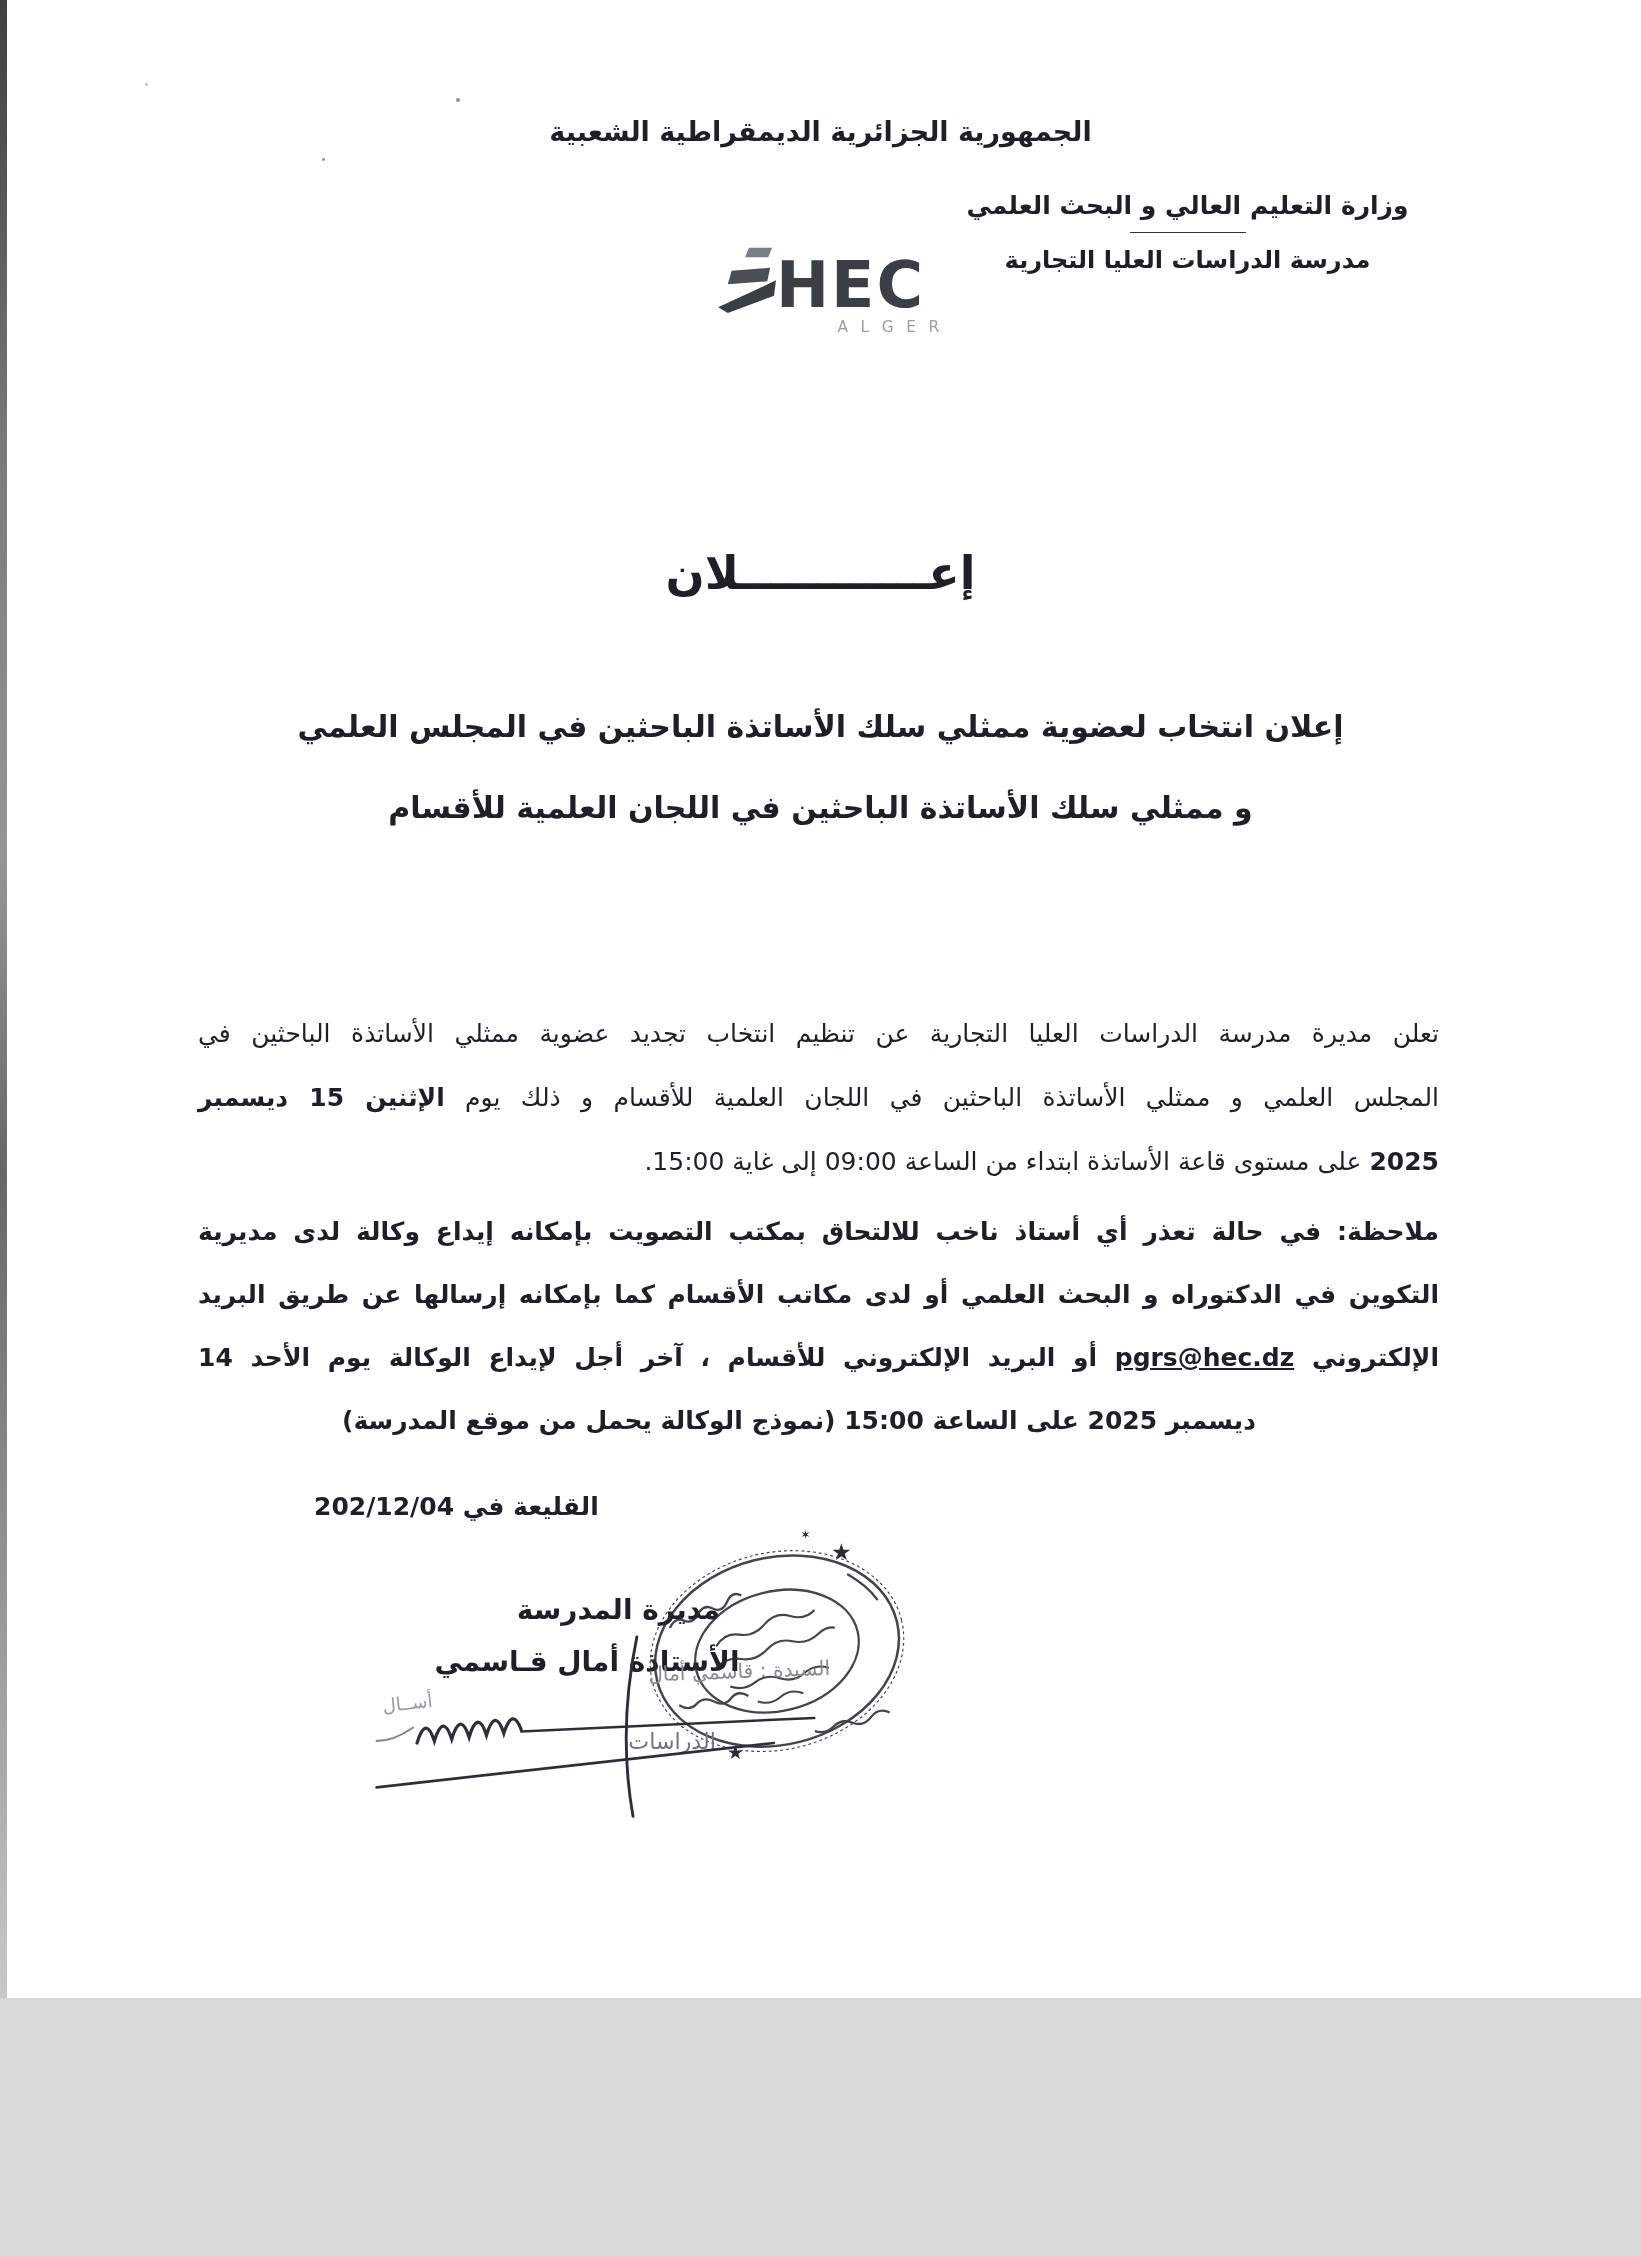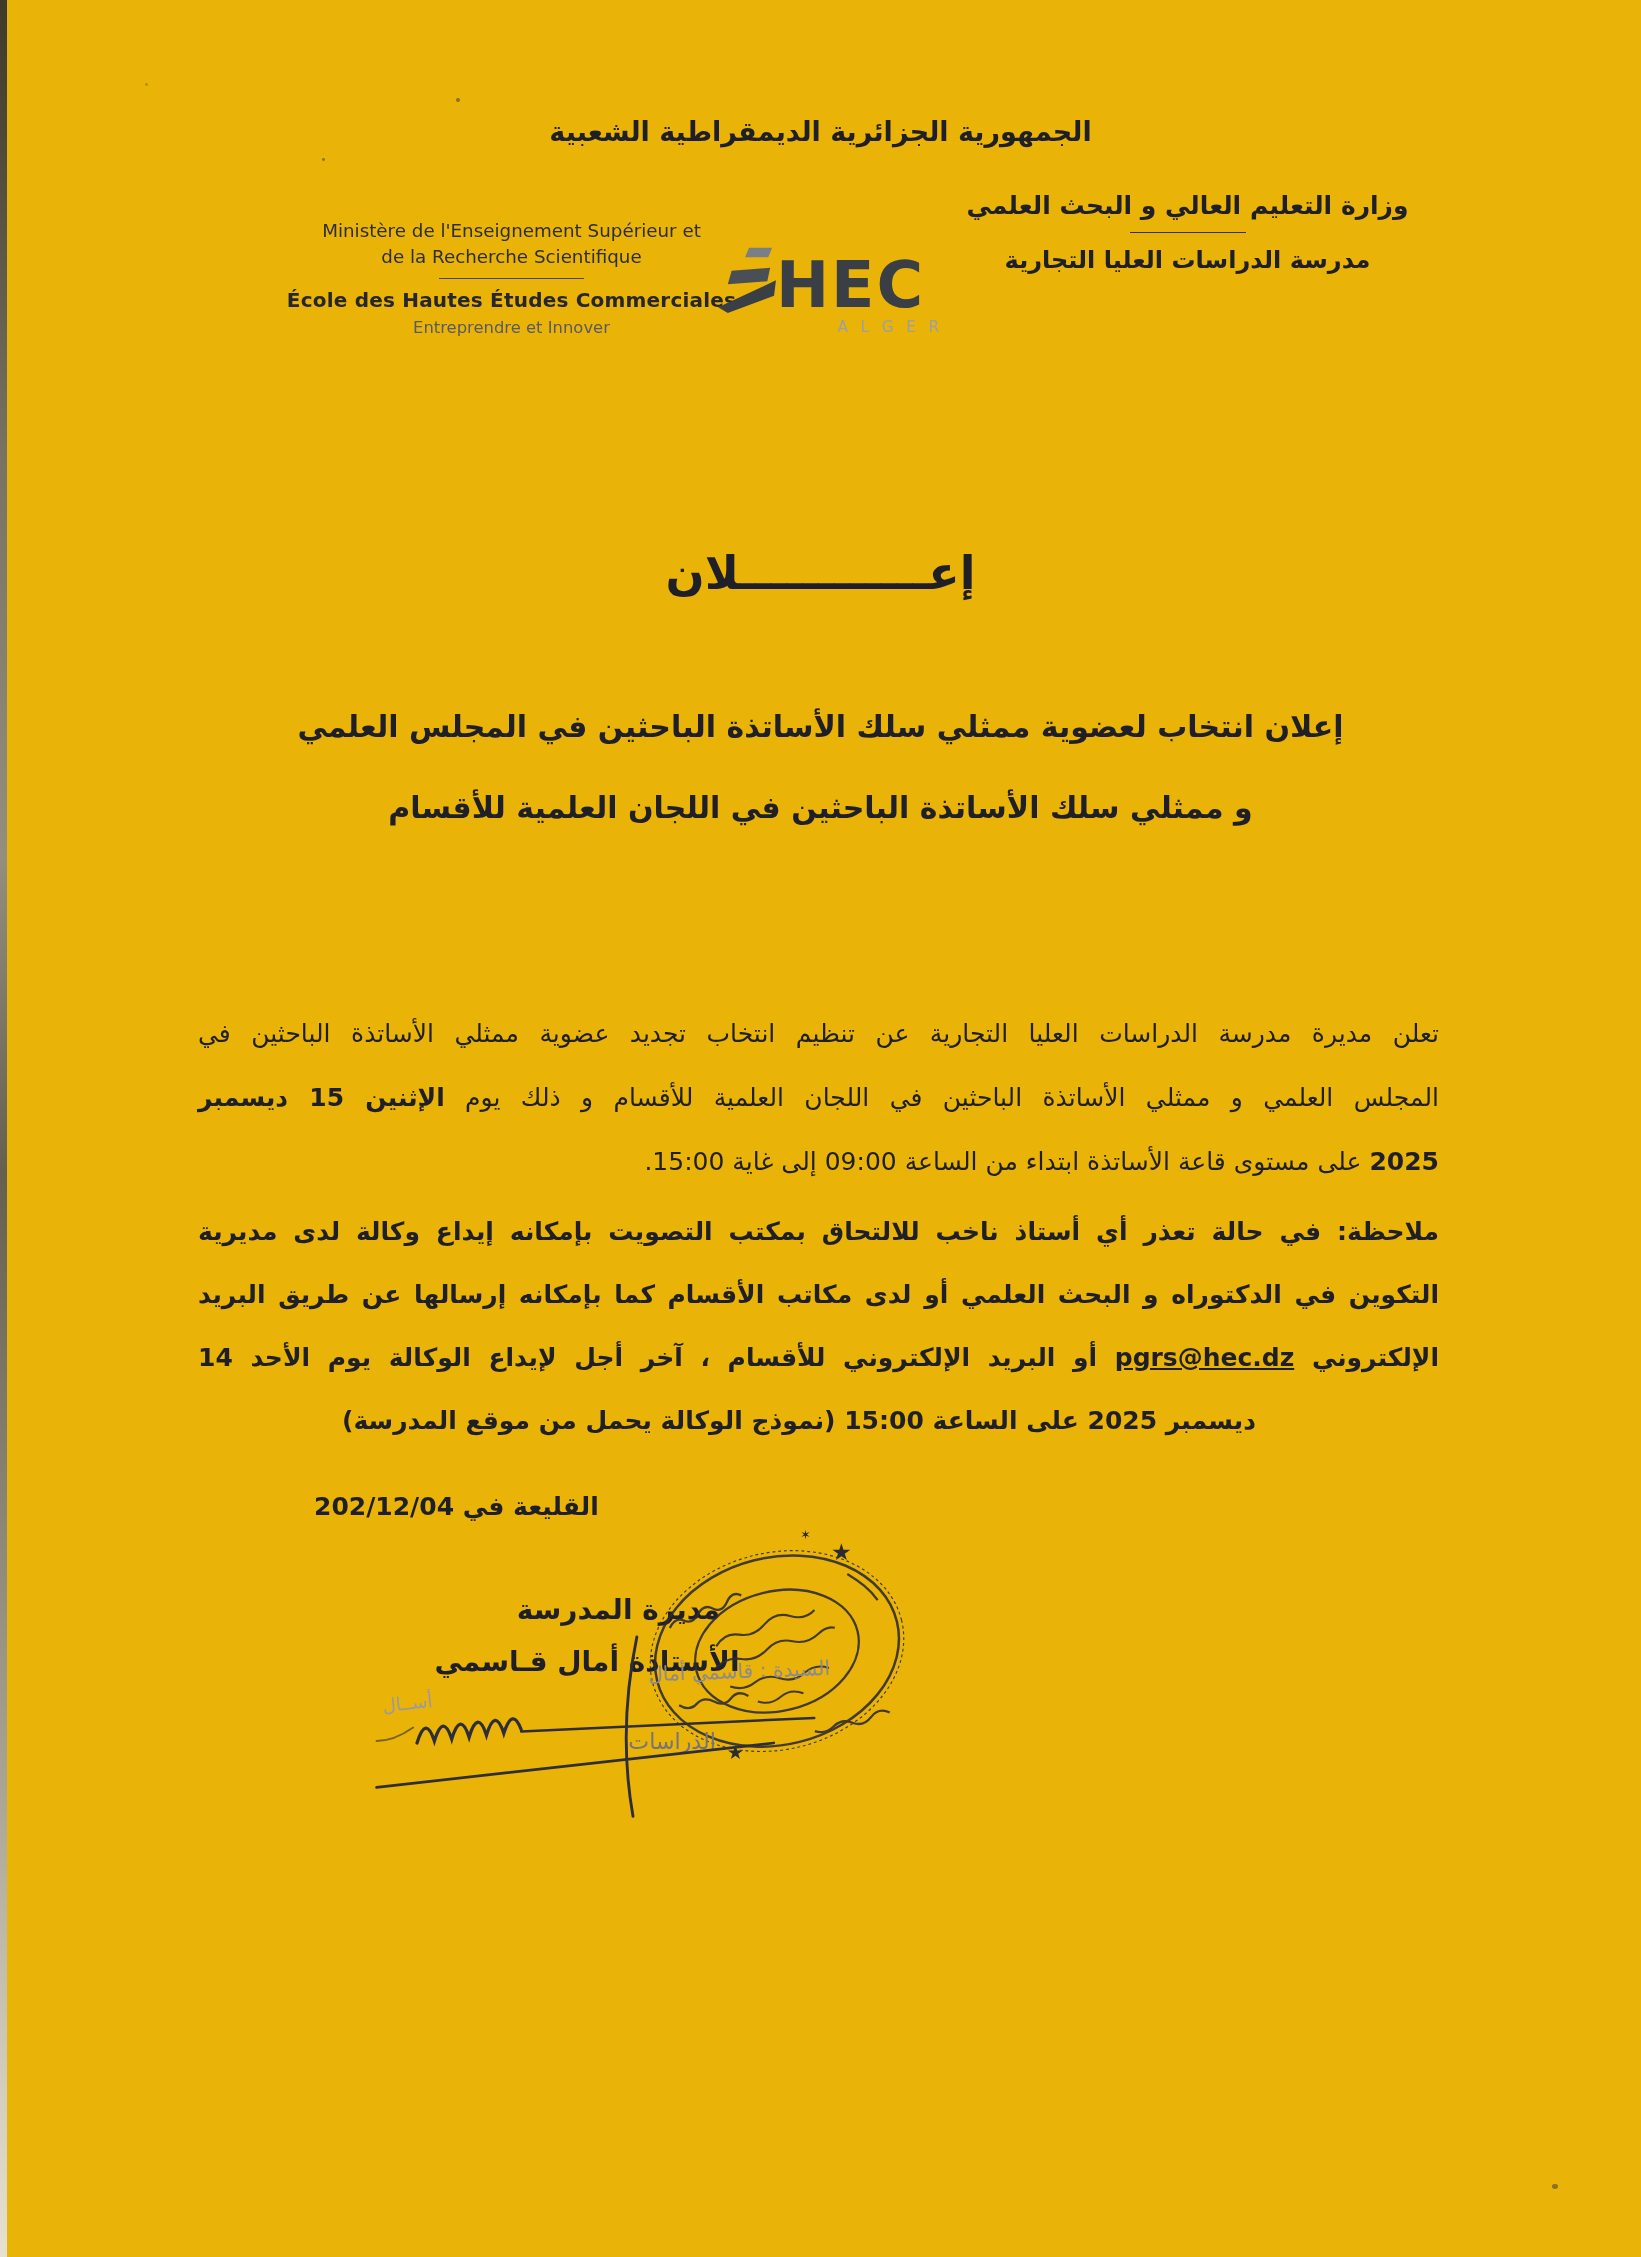--- a/index.html
+++ b/index.html
@@ -1,18 +1,18 @@
 <!DOCTYPE html>
 <html lang="ar"><head>
 <meta charset="utf-8">
 <style>
   html,body{margin:0;padding:0;background:#d8d8d8;}
   .page{
-    position:relative; width:1641px; height:2257px; overflow:hidden;
-    background:#eab308; color:#1f1f28;
+    position:relative; width:1641px; height:1998px; overflow:hidden;
+    background:#ffffff; color:#1f1f28;
     font-family:"DejaVu Sans", sans-serif;
   }
   .abs{position:absolute;}
   .ctr{text-align:center;}
   .b{font-weight:bold;}
   
   .scan-edge{
     position:absolute; left:0; top:0; width:6.8px; height:2257px;
     background:linear-gradient(180deg,#2c2c2c 0%,#3c3c3c 6%,#6b6b6b 20%,
       #8a8a8a 38%,#565656 52%,#7d7d7d 66%,#a5a5a5 80%,#cfcfcf 92%,#e6e6e6 100%);
@@ -65,27 +65,20 @@
 <div class="page">
 
   <div class="scan-edge"></div>
   <div class="speck" style="left:456px;top:98px;width:3.9px;height:3.9px;"></div>
   <div class="speck" style="left:322px;top:158px;width:2.9px;height:2.9px;"></div>
   <div class="speck" style="left:1552px;top:2184px;width:5.8px;height:4.8px;"></div>
   <div class="speck" style="left:145px;top:83px;width:2.9px;height:2.9px;opacity:.3;"></div>
 
   <div class="abs ctr republic-ar" dir="rtl">الجمهورية الجزائرية الديمقراطية الشعبية</div>
 
-  <div class="abs left-block">
-    <div class="l1">Ministère de l'Enseignement Supérieur et</div>
-    <div class="l1">de la Recherche Scientifique</div>
-    <div class="rule"></div>
-    <div class="school">École des Hautes Études Commerciales</div>
-    <div class="motto">Entreprendre et Innover</div>
-  </div>
 
   <div class="abs right-block" dir="rtl">
     <div class="ministry">وزارة التعليم العالي و البحث العلمي</div>
     <div class="rule"></div>
     <div class="school">مدرسة الدراسات العليا التجارية</div>
   </div>
 
   <div class="abs logo">
     <svg width="247" height="104" viewBox="0 0 256 108">
       <polygon points="34,10 58,10 54,20 30,20" fill="#7a7e86"></polygon>

